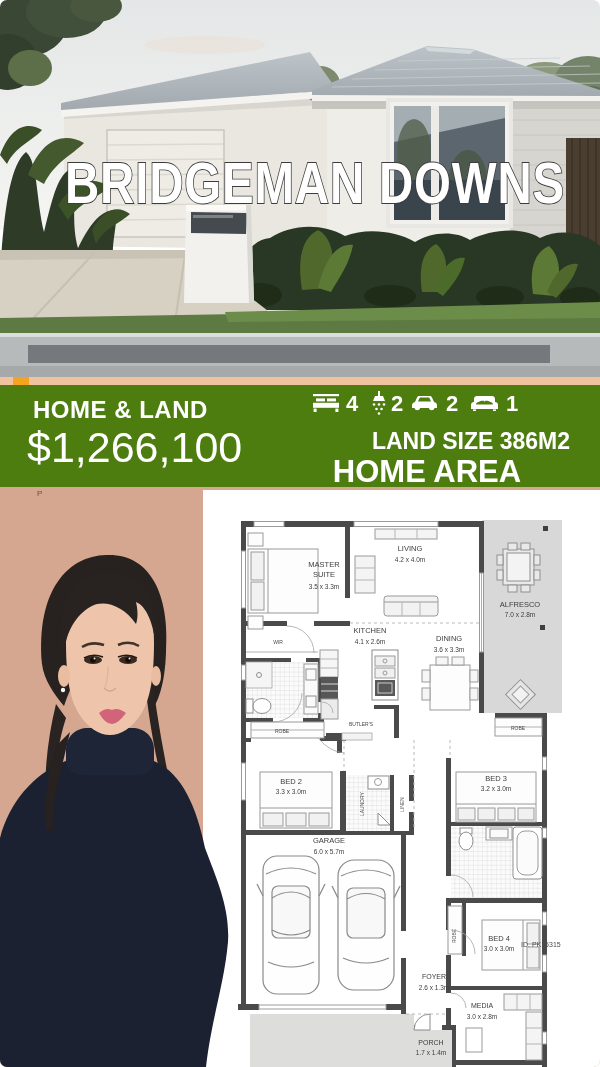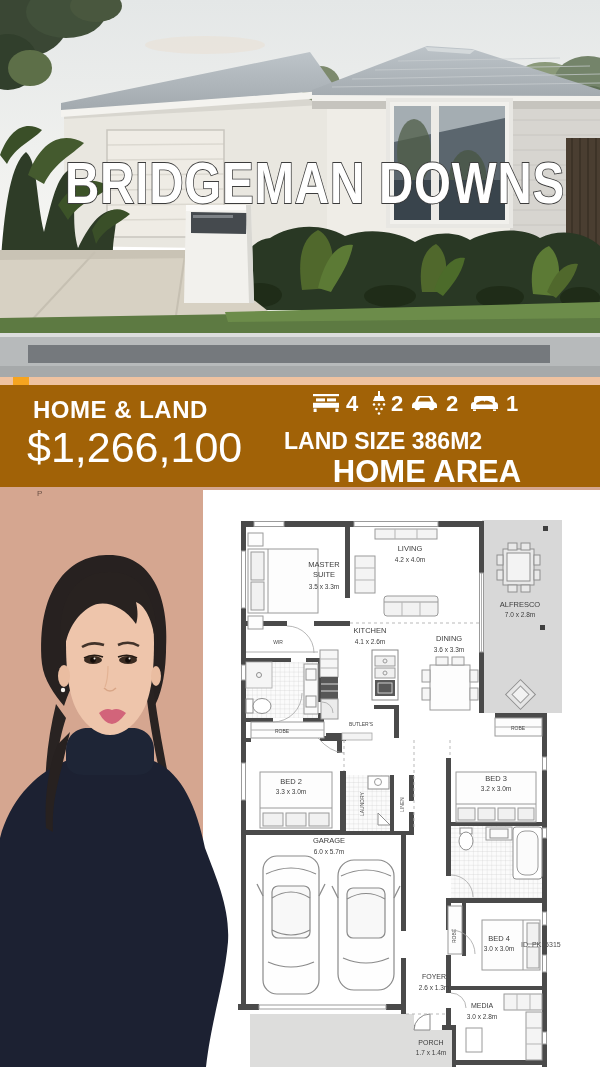--- a/index.html
+++ b/index.html
@@ -1,18 +1,18 @@
 <!DOCTYPE html>
 <html><head>
 <meta charset="utf-8">
 <style>
 html,body{margin:0;padding:0;background:#fff;}
 body{width:600px;height:1067px;overflow:hidden;font-family:"Liberation Sans",sans-serif;}
 .abs{position:absolute;}
-#page{position:relative;width:600px;height:1067px;overflow:hidden;}
+#page{position:relative;width:600px;height:1067px;overflow:hidden;border-radius:7px;}
 </style>
 </head>
 <body>
 <div id="page">
 
 <svg class="abs" style="left:0;top:0" width="600" height="377" viewBox="0 0 600 377">
   <defs>
     <linearGradient id="sky" x1="0" y1="0" x2="0" y2="1">
       <stop offset="0" stop-color="#e4e7e7"></stop>
           <stop offset="1" stop-color="#f5f5f2"></stop>
@@ -181,21 +181,21 @@
 
   <g>
         <text x="315" y="203" text-anchor="middle" font-family="Liberation Sans, sans-serif" font-size="58" font-weight="bold" fill="#ffffff" stroke="#3c3c3c" stroke-width="1.8" paint-order="stroke" letter-spacing="1" textLength="500" lengthAdjust="spacingAndGlyphs">BRIDGEMAN DOWNS</text>
       </g>
 </svg>
 
 <div class="abs" style="left:0;top:377px;width:600px;height:8px;background:#efc2a0"></div>
 
 <div class="abs" style="left:13px;top:377px;width:16px;height:8px;background:#f6a41f"></div>
 
-<div class="abs" style="left:0;top:385px;width:600px;height:116px;background:#a16207;color:#fff;">
+<div class="abs" style="left:0;top:385px;width:600px;height:116px;background:#4d7c0f;color:#fff;">
 
   <div class="abs" style="left:33px;top:11px;font-size:24px;font-weight:bold;letter-spacing:0.5px;">HOME &amp; LAND</div>
 
   <div class="abs" style="left:27px;top:38px;font-size:43px;font-weight:normal;letter-spacing:0px;">$1,266,100</div>
 
   <div class="abs" style="left:313px;top:6px;width:210px;height:26px;">
 
     <svg class="abs" style="left:0;top:3" width="26" height="18" viewBox="0 0 26 18" fill="#fff">
       <rect x="0" y="0" width="26" height="2.2"></rect>
       <rect x="3" y="4.4" width="9" height="3"></rect>
@@ -224,21 +224,21 @@
     <div class="abs" style="left:133px;top:0px;font-size:22px;font-weight:bold;">2</div>
 
     <svg class="abs" style="left:158px;top:5" width="27" height="15" viewBox="0 0 27 15" fill="#fff">
       <path fill-rule="evenodd" d="M3,6 L3,3 C3,1.3 4.3,0 6,0 L21,0 C22.7,0 24,1.3 24,3 L24,6 C25.7,6 27,7.3 27,9 L27,13 L0,13 L0,9 C0,7.3 1.3,6 3,6 Z M5.2,7.4 C5.2,6.6 13.5,2.6 13.5,6.2 C13.5,2.6 21.8,6.6 21.8,7.4 L21.8,8.4 L5.2,8.4 Z"></path>
       <rect x="2" y="13.4" width="3" height="1.8"></rect>
       <rect x="22" y="13.4" width="3" height="1.8"></rect>
     </svg>
     <div class="abs" style="left:193px;top:0px;font-size:22px;font-weight:bold;">1</div>
   </div>
 
-  <div class="abs" style="left:284px;top:43px;width:286px;text-align:left;font-size:23px;font-weight:bold;">LAND SIZE 386M2</div>
+  <div class="abs" style="left:284px;top:43px;width:286px;text-align:right;font-size:23px;font-weight:bold;">LAND SIZE 386M2</div>
 
   <div class="abs" style="left:284px;top:69px;width:286px;text-align:center;font-size:31px;font-weight:bold;">HOME AREA 190M2</div>
 </div>
 
 <svg class="abs" style="left:0;top:487px" width="600" height="580" viewBox="0 487 600 580">
 
   <g>
         <rect x="0" y="487" width="600" height="580" fill="#d5a690"></rect>
       </g>
 

